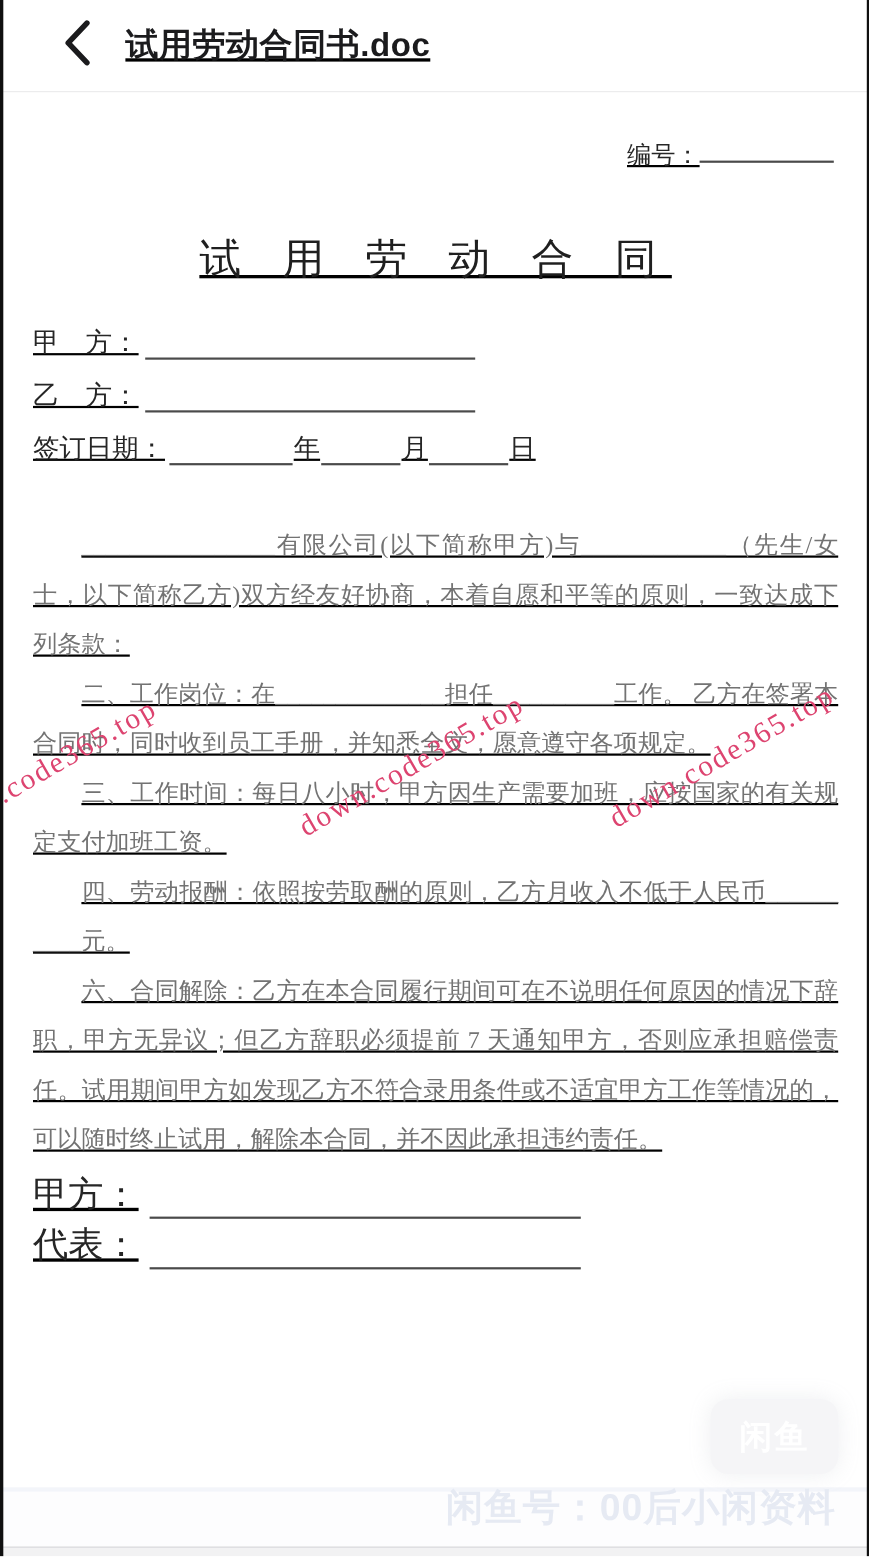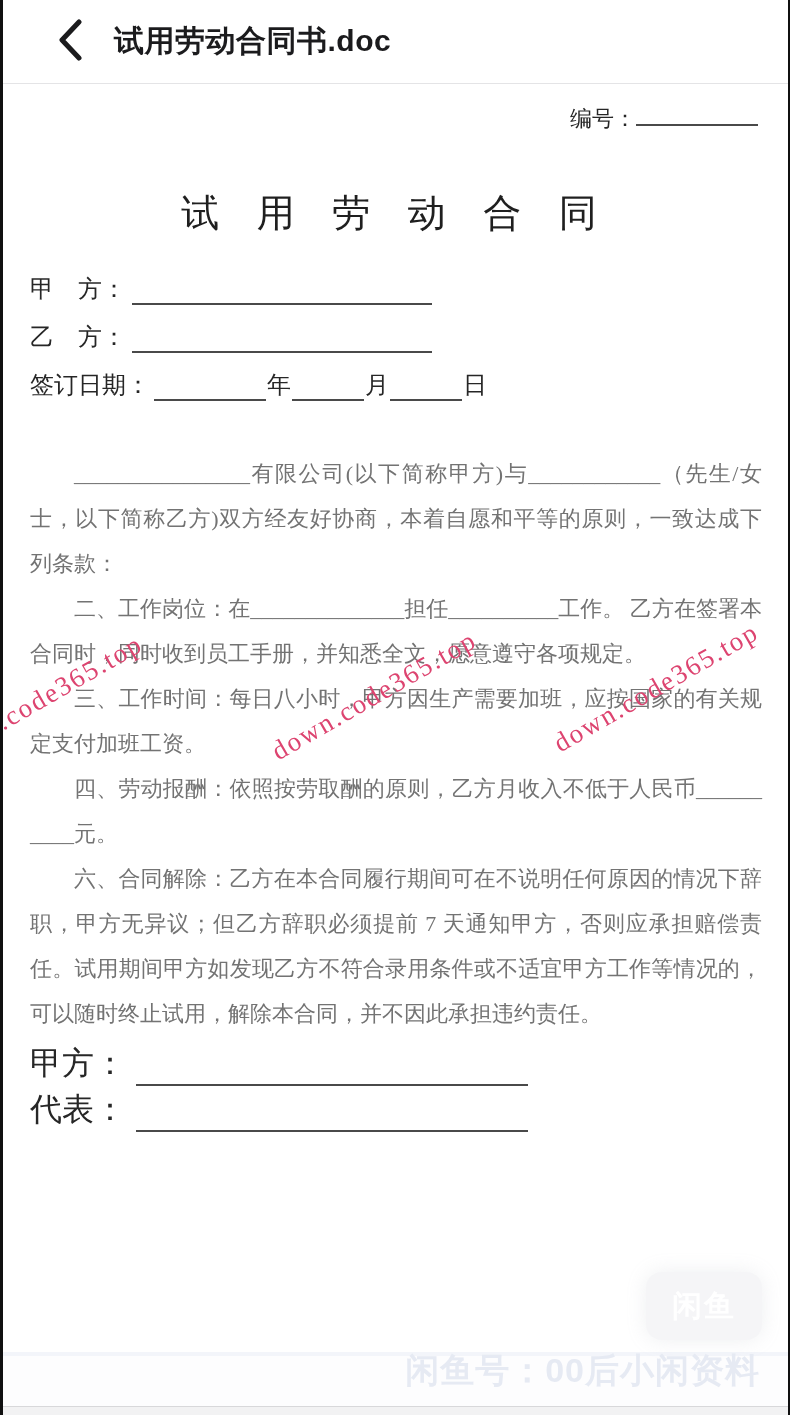--- a/index.html
+++ b/index.html
@@ -1,34 +1,34 @@
 <!DOCTYPE html>
 <html><head>
 <meta charset="utf-8">
 <style>
   html,body{margin:0;padding:0;background:#ffffff;}
   .screen{position:relative;width:790px;height:1415px;background:#ffffff;overflow:hidden;
-          font-family:"Liberation Sans","DejaVu Sans",sans-serif;}
+          font-family:"Liberation Sans","DejaVu Sans",sans-serif;text-decoration:underline;}
   .edge-strip{position:absolute;top:0;height:100%;background:#101010;z-index:60;}
   .edge-strip.left{left:0;width:3px;}
   .edge-strip.right{right:0;width:2px;}
 
   
   .header{position:relative;height:84px;display:flex;align-items:center;
           background:#ffffff;border-bottom:1px solid #e4e4e6;padding-left:50px;box-sizing:border-box;}
   .back-btn{width:40px;height:48px;display:flex;align-items:center;justify-content:center;cursor:pointer;}
   .header-title{margin-left:24px;font-size:30px;font-weight:700;color:#1b1b1d;letter-spacing:0.5px;}
 
   
   .doc-page{position:relative;height:1268px;overflow:hidden;background:#ffffff;
             padding:16px 28px 0 30px;box-sizing:border-box;
             font-family:"Liberation Serif","DejaVu Serif",serif;color:#262626;}
   .bl{display:inline-block;border-bottom:2px solid #4a4a4a;height:24px;vertical-align:baseline;}
 
-  .number-row{text-align:right;font-size:22px;margin-top:0;padding-right:4px;}
+  .number-row{text-align:right;font-size:22px;margin-top:22px;padding-right:4px;}
   .number-row .bl{width:122px;}
 
   .doc-title{margin-top:54px;text-align:center;font-size:38px;letter-spacing:14px;
              font-weight:500;color:#1f1f1f;white-space:nowrap;}
 
   .fill-block{margin-top:36px;font-size:24px;}
   .fill-row{display:flex;align-items:flex-end;margin-bottom:18px;height:30px;}
   .fill-row .lbl{white-space:pre;}
   .row-party .bl{width:300px;margin-left:6px;}
   .row-date .bl-a{width:112px;margin-left:4px;}

